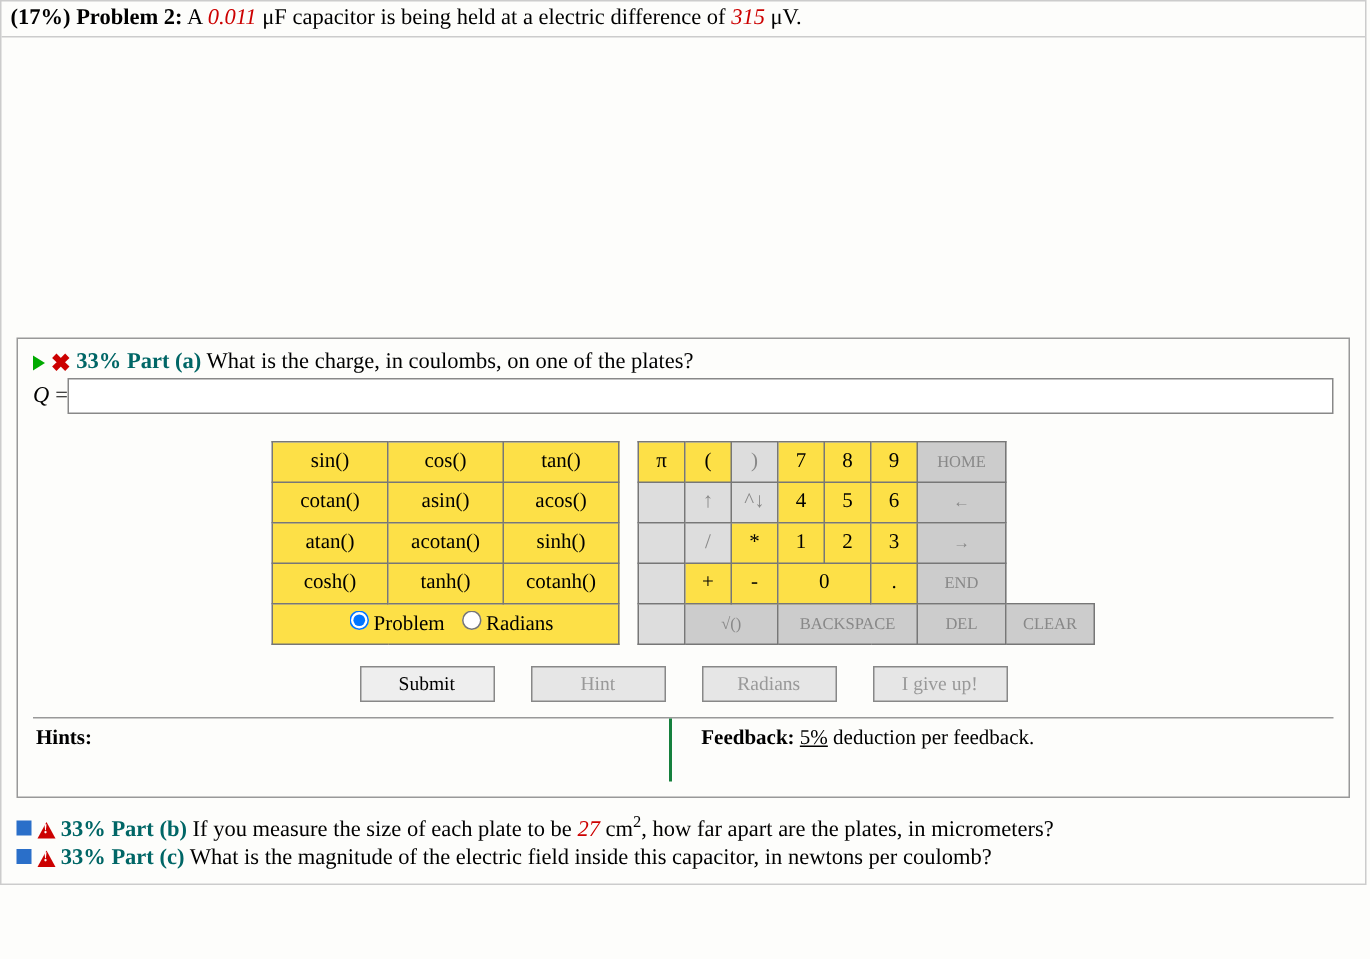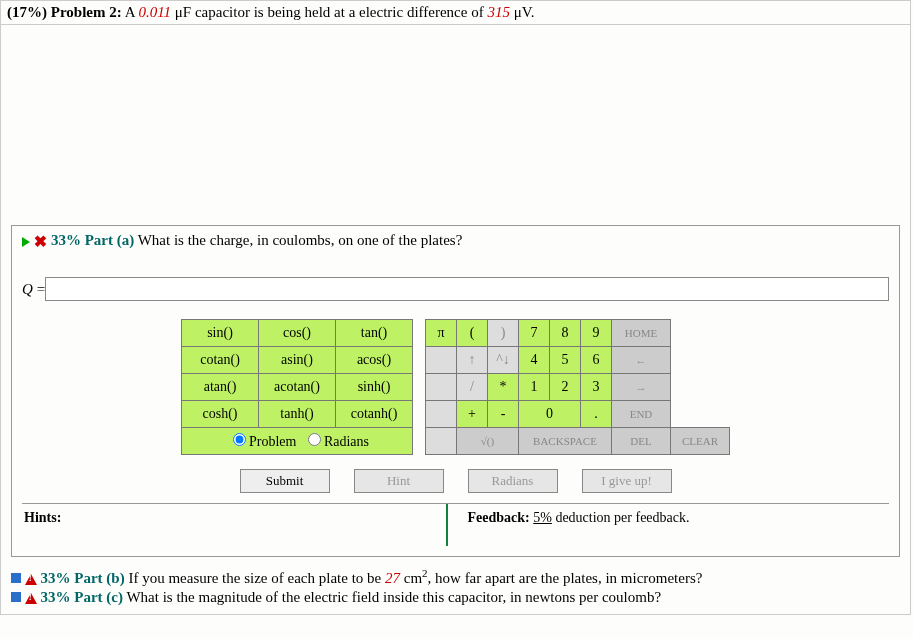--- a/index.html
+++ b/index.html
@@ -8,30 +8,30 @@
     font-size: 15px;
     background: #fdfdfb;
     color: #000;
   }
   .page { border: 1px solid #ccc; width: 911px; box-sizing: border-box; }
   .header { padding: 3px 6px; border-bottom: 1px solid #ccc; }
   .spacer { height: 190px; }
   .red { color: #c00; font-style: italic; }
   .green { color: #066; font-weight: bold; }
   .inner { margin: 10px; border: 1px solid #999; padding: 6px 10px 10px 10px; background: #fdfdfb;}
-  .part-line { margin: 0 0 26px 0; }
+  .part-line { margin: 0 0 0 0; }
   .eq-row { display: flex; align-items: center; margin-bottom: 18px; }
   .eq-row .var { font-style: italic; margin-right: 4px; }
   .eq-row input { flex: 1; height: 22px; border: 1px solid #888; padding: 0 3px; font-size: 14px; }
 
   .calc { display: flex; justify-content: center; gap: 12px; }
   table.fn, table.num { border-collapse: collapse; }
   table.fn td, table.num td {
     border: 1px solid #777; text-align: center;
-    font-size: 14px; background: #bef264; height: 24px;
+    font-size: 14px; background: #fde047; height: 24px;
   }
   table.fn td { width: 74px; }
   table.num td { width: 28px; }
   table.num td.wide { width: 56px; }
   table.num td.xwide { width: 84px; }
   table.num td.dis { color: #888; background: #ddd; }
   table.num td.ctrl { color: #888; background: #ccc; font-size: 11px; }
   .deg-row td { background: #e6e6e6; }
   .deg-row input { margin: 0 3px 0 8px; }
 

